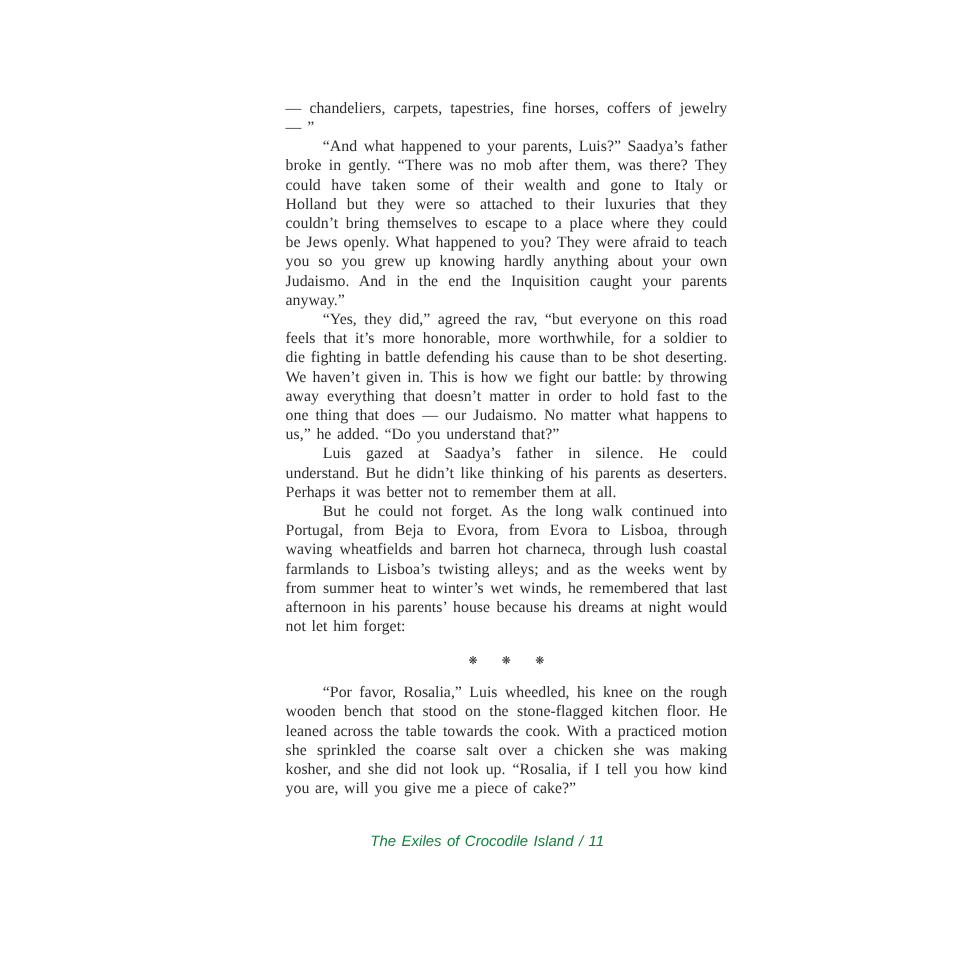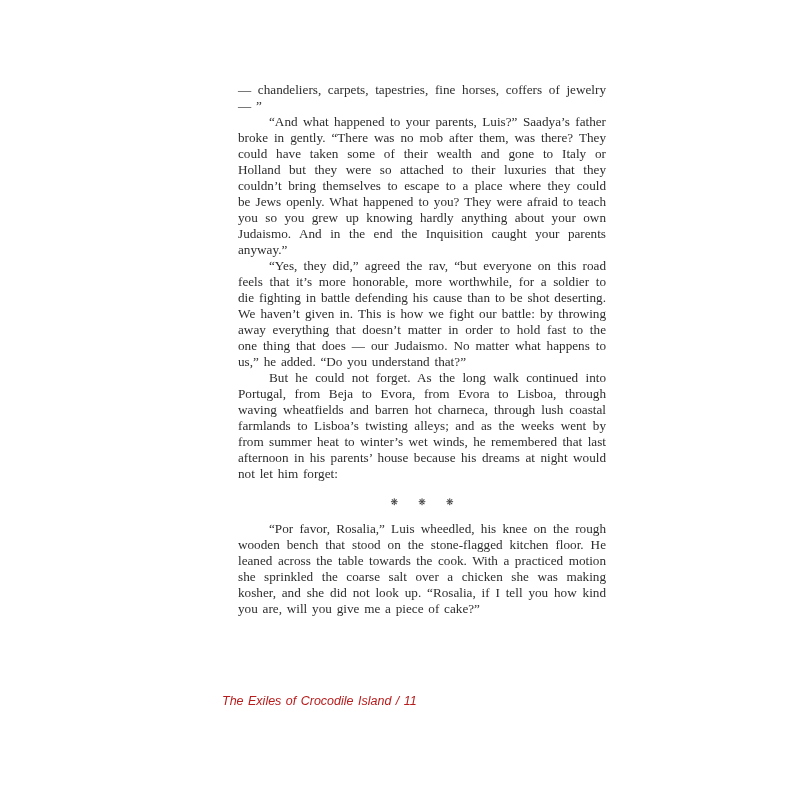--- a/index.html
+++ b/index.html
@@ -41,37 +41,38 @@
     line-height: 16px;
     color: #2d2d2d;
     word-spacing: 18px;
     letter-spacing: 0;
   }
   .footer {
     position: absolute;
     left: 222px;
     top: 694px;
     width: 368px;
-    text-align: left;
+    text-align: center;
     font-family: "Liberation Sans", "DejaVu Sans", sans-serif;
     font-style: italic;
     font-size: 12.5px;
     line-height: 15px;
-    color: #b91c1c;
+    color: #15803d;
     word-spacing: 1px;
   }
 </style>
 </head>
 <body>
 
 <div class="page">
   <div class="text-column">
     <p class="para no-indent">— chandeliers, carpets, tapestries, fine horses, coffers of jewelry — ”</p>
     <p class="para">“And what happened to your parents, Luis?” Saadya’s father broke in gently. “There was no mob after them, was there? They could have taken some of their wealth and gone to Italy or Holland but they were so attached to their luxuries that they couldn’t bring themselves to escape to a place where they could be Jews openly. What happened to you? They were afraid to teach you so you grew up knowing hardly anything about your own Judaismo. And in the end the Inquisition caught your parents anyway.”</p>
     <p class="para">“Yes, they did,” agreed the rav, “but everyone on this road feels that it’s more honorable, more worthwhile, for a soldier to die fighting in battle defending his cause than to be shot deserting. We haven’t given in. This is how we fight our battle: by throwing away everything that doesn’t matter in order to hold fast to the one thing that does — our Judaismo. No matter what happens to us,” he added. “Do you understand that?”</p>
+    <p class="para">Luis gazed at Saadya’s father in silence. He could understand. But he didn’t like thinking of his parents as deserters. Perhaps it was better not to remember them at all.</p>
     <p class="para">But he could not forget. As the long walk continued into Portugal, from Beja to Evora, from Evora to Lisboa, through waving wheatfields and barren hot charneca, through lush coastal farmlands to Lisboa’s twisting alleys; and as the weeks went by from summer heat to winter’s wet winds, he remembered that last afternoon in his parents’ house because his dreams at night would not let him forget:</p>
     <div class="separator">❋ ❋ ❋</div>
     <p class="para">“Por favor, Rosalia,” Luis wheedled, his knee on the rough wooden bench that stood on the stone-flagged kitchen floor. He leaned across the table towards the cook. With a practiced motion she sprinkled the coarse salt over a chicken she was making kosher, and she did not look up. “Rosalia, if I tell you how kind you are, will you give me a piece of cake?”</p>
   </div>
   <div class="footer">
     <span>The Exiles of Crocodile Island</span><span> / </span><span>11</span>
   </div>
 </div>
 
 </body></html>

